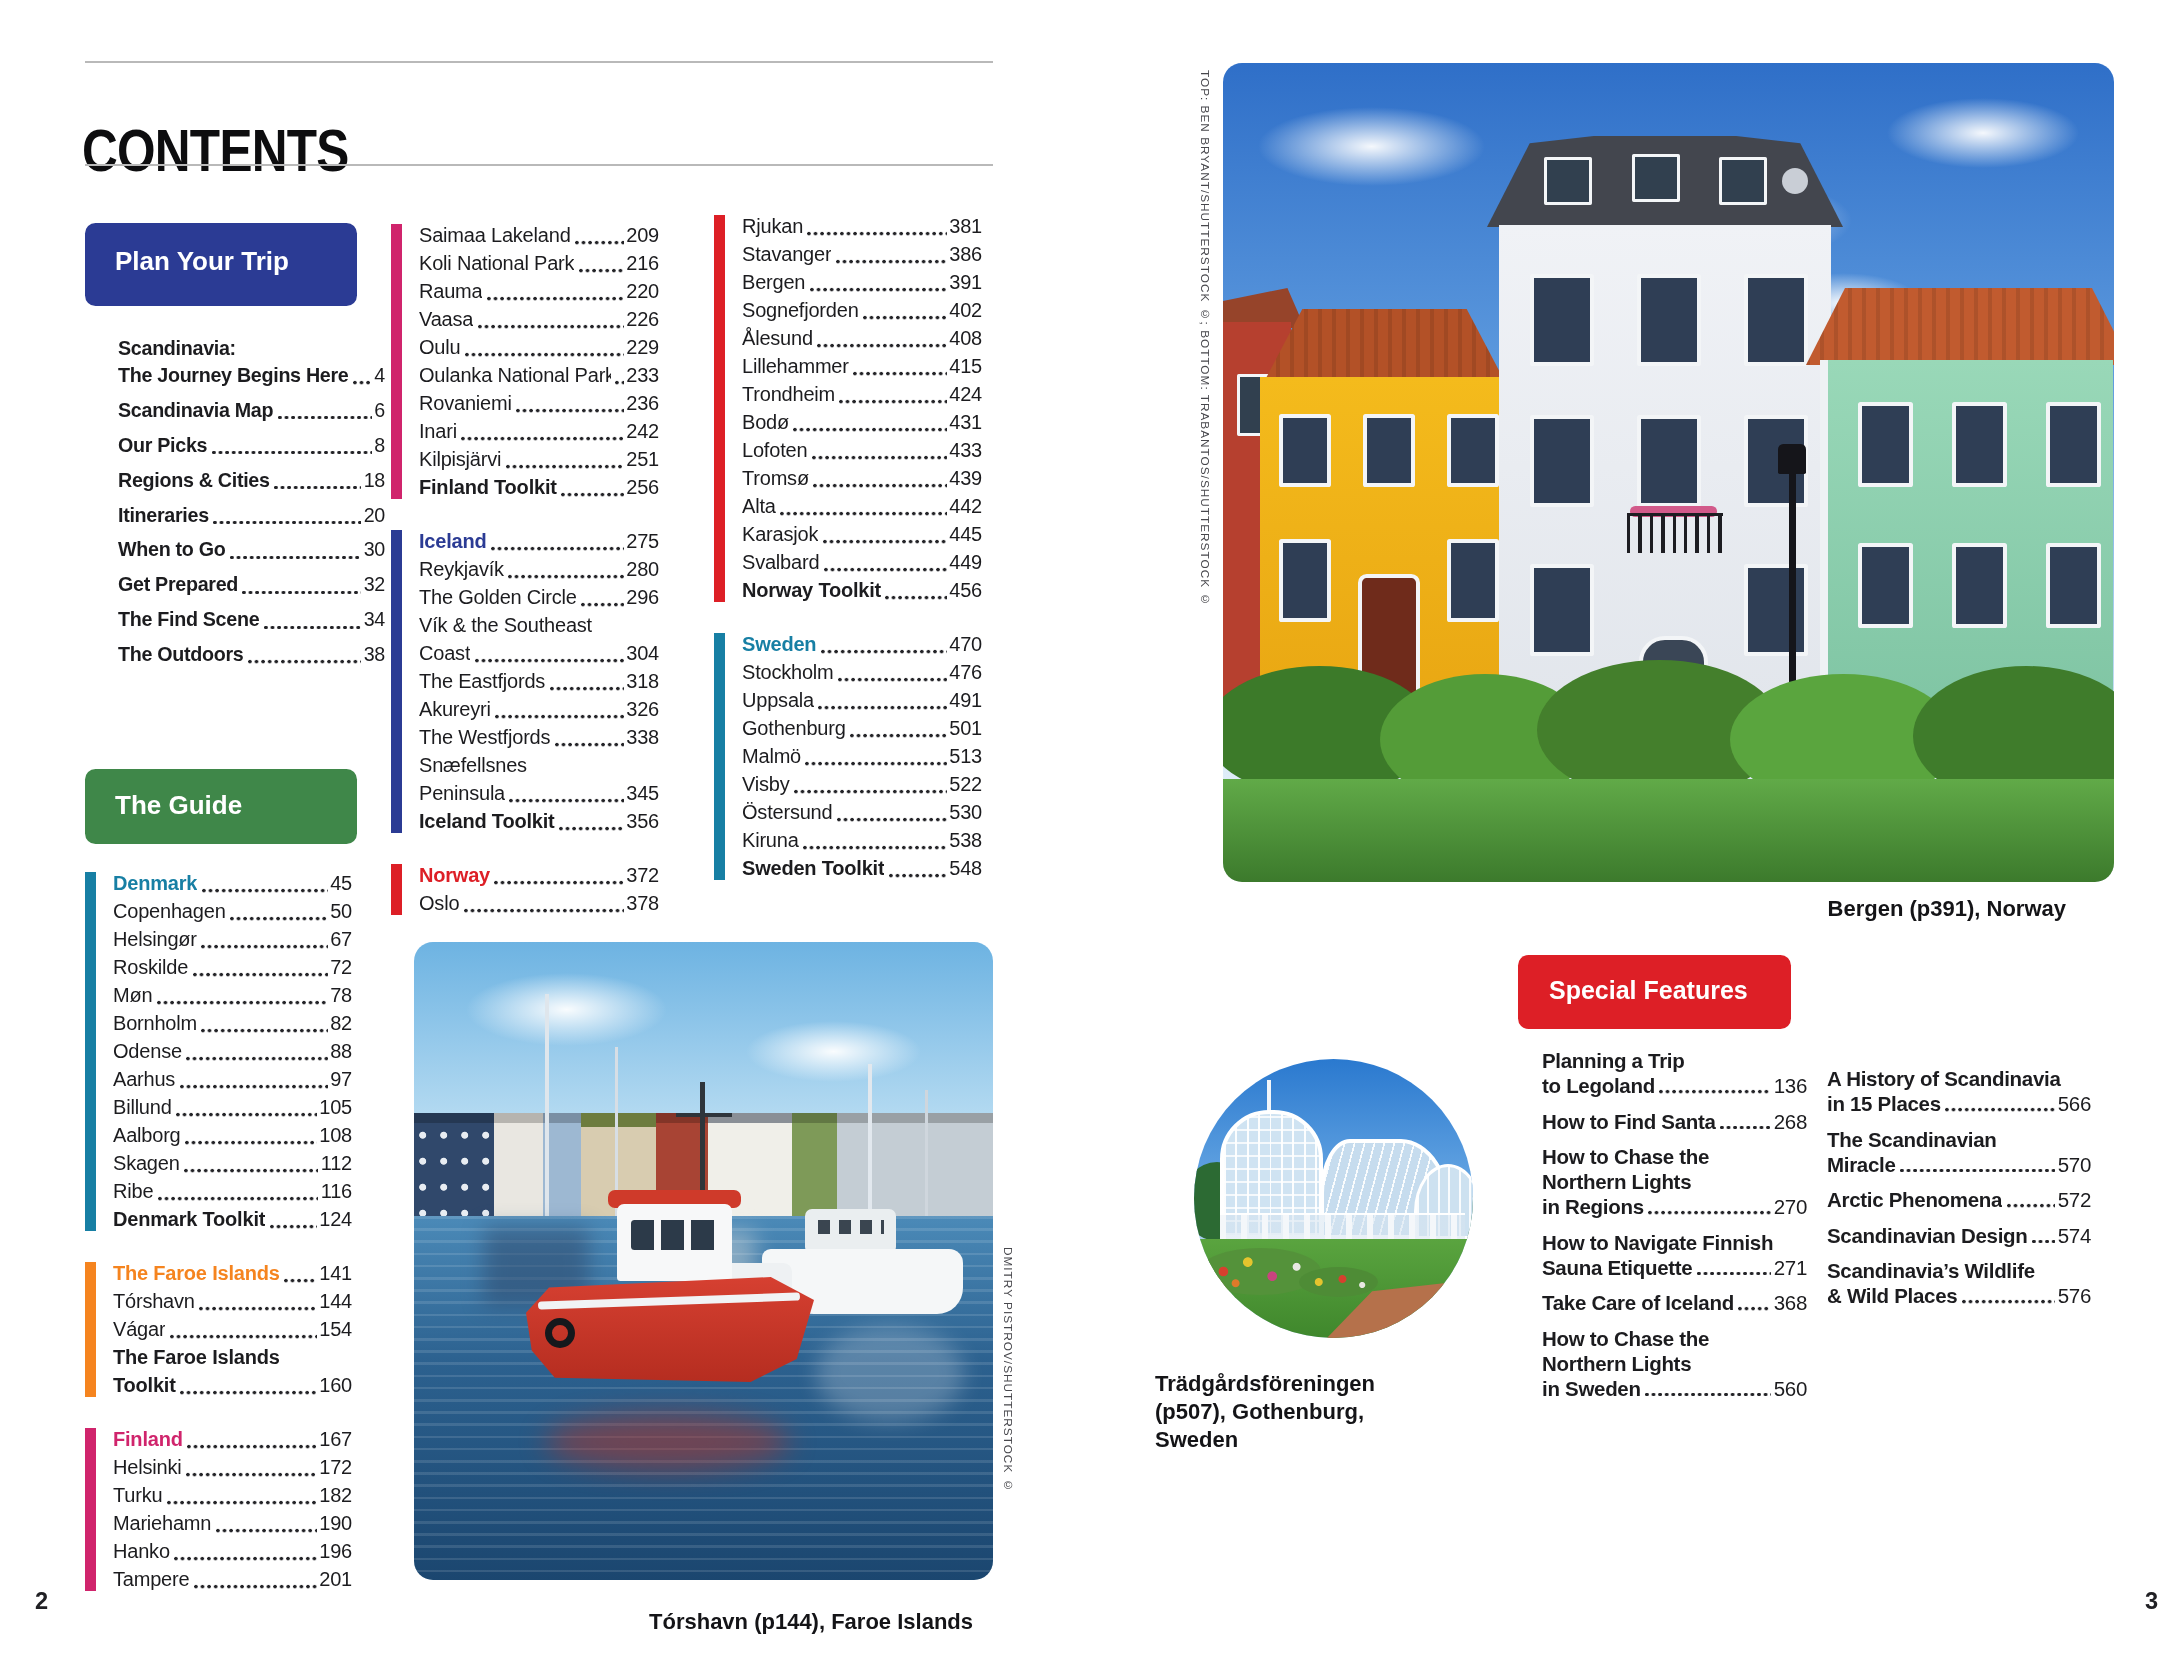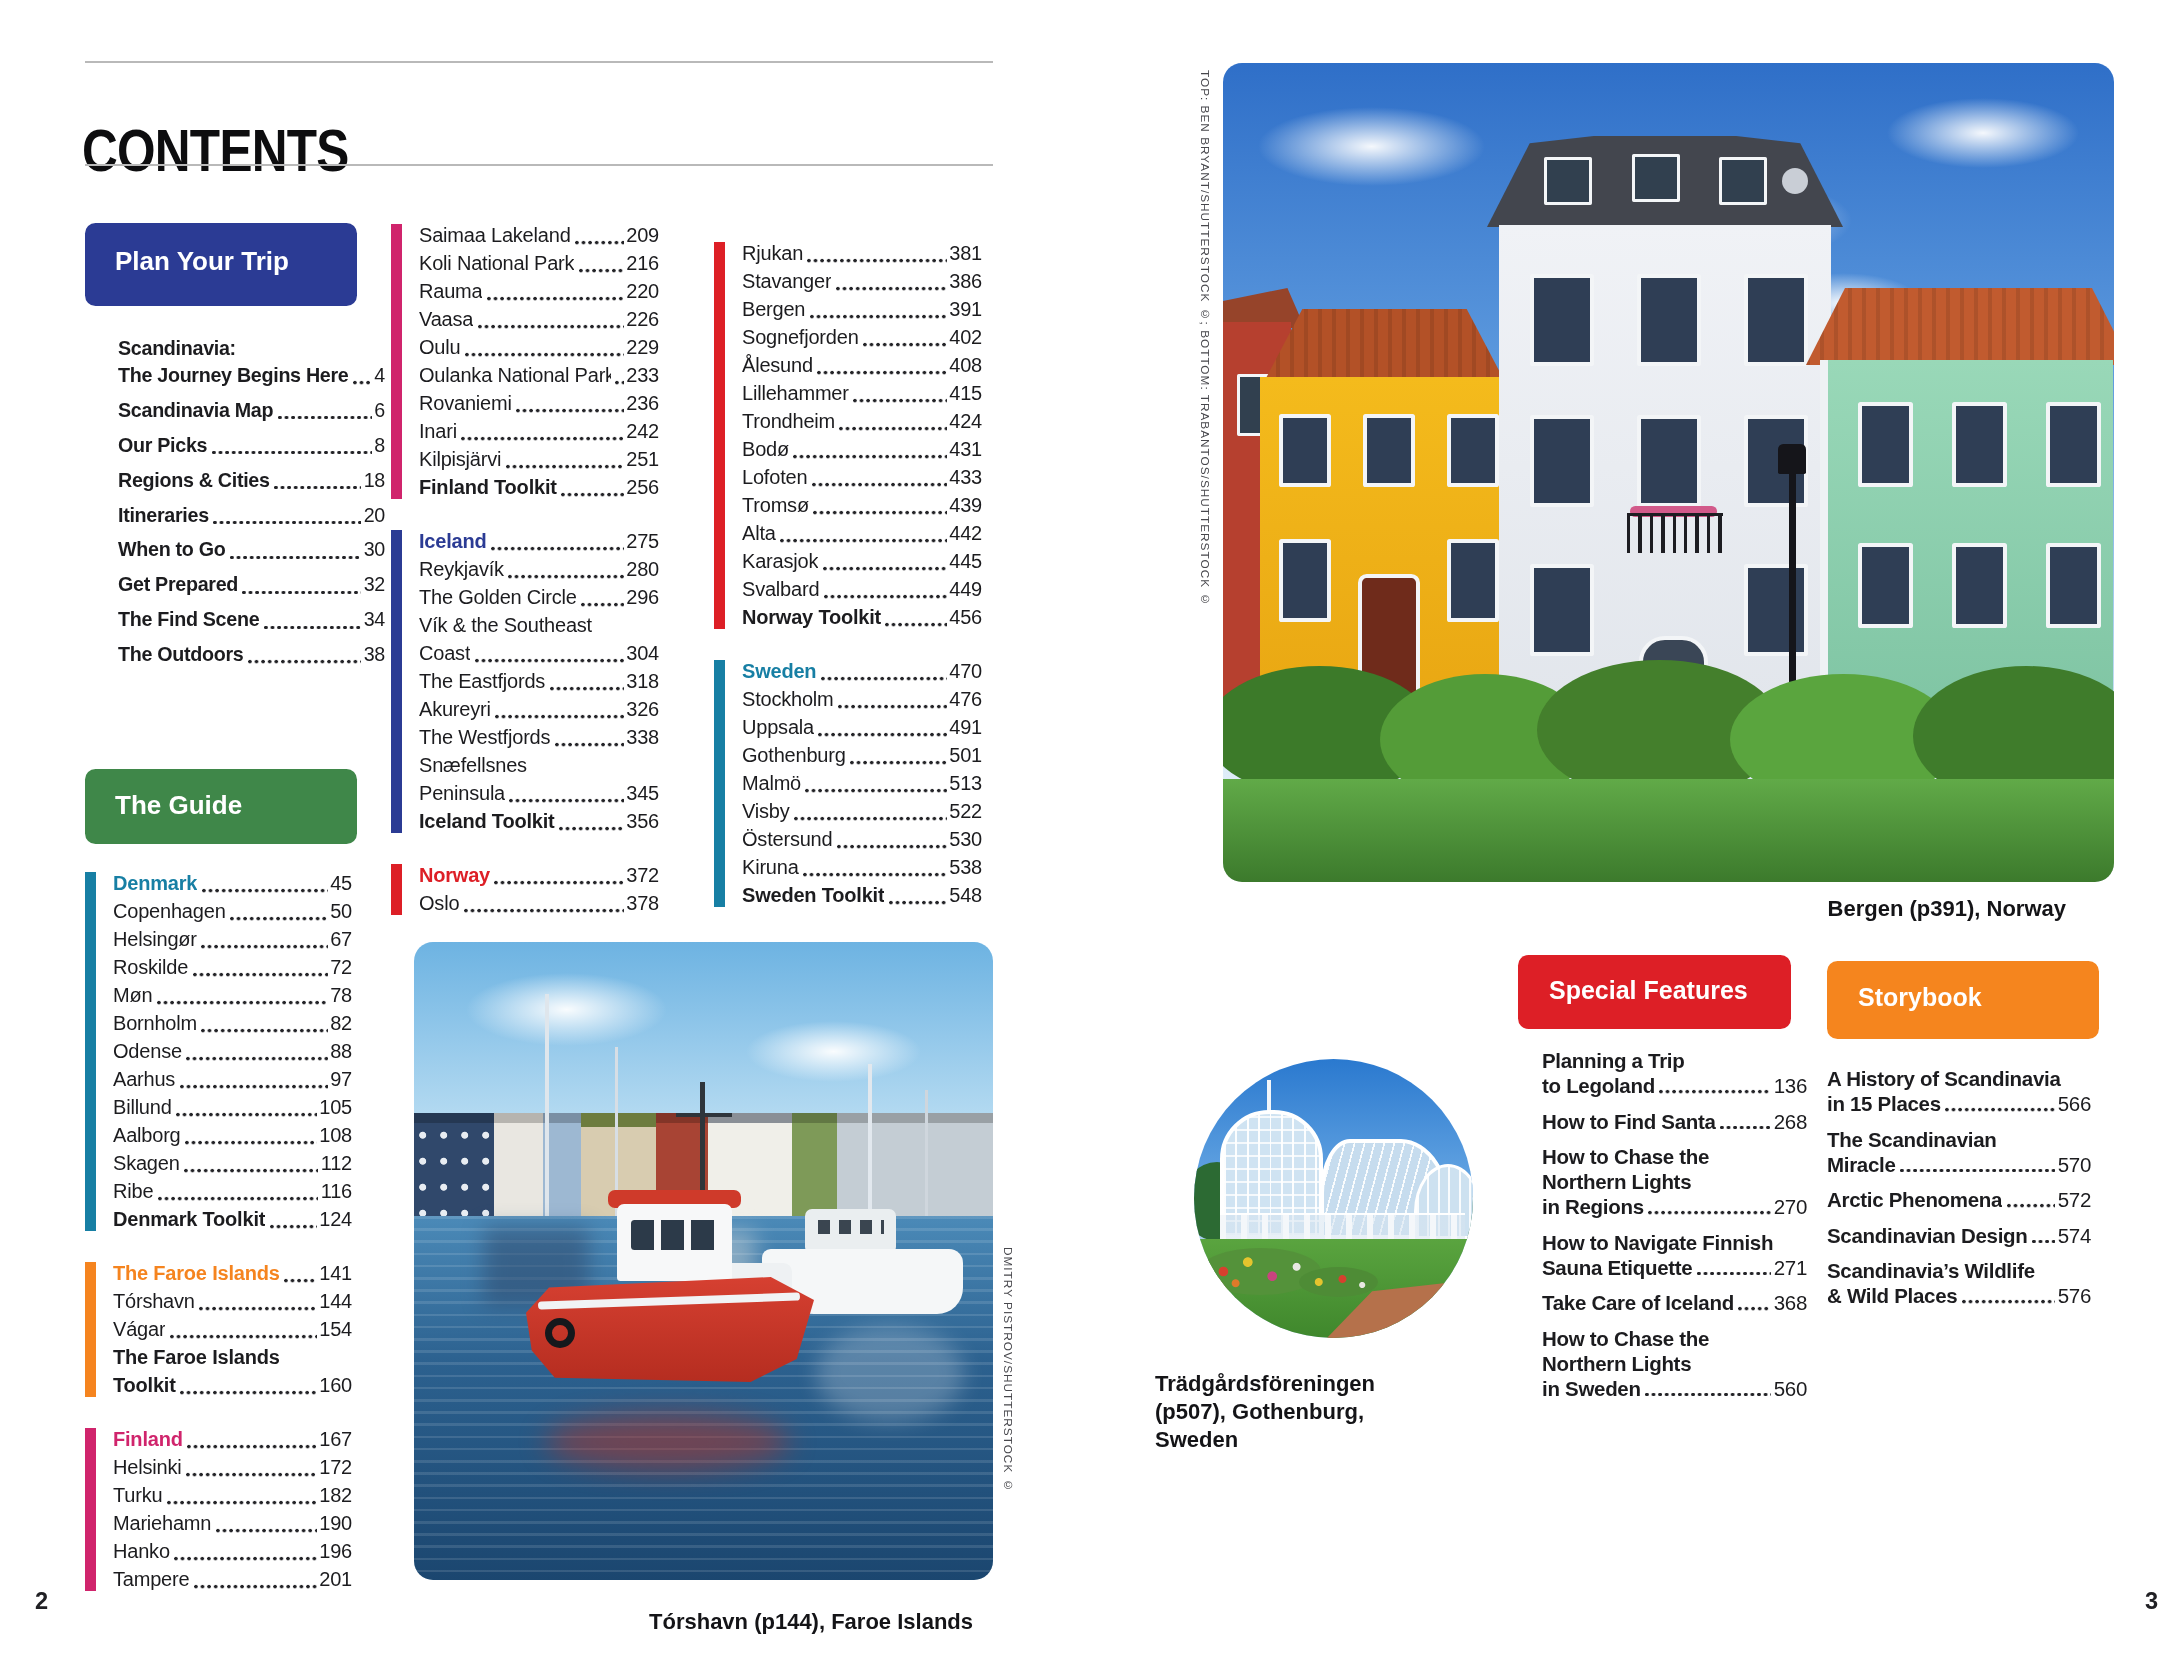--- a/index.html
+++ b/index.html
@@ -29,21 +29,21 @@
   .row.bold .lbl,.row.bold .pre{font-weight:700;}
   .toc-col{position:absolute;}
   .toc-col .row{font-size:20px;line-height:28px;letter-spacing:-0.2px;}
   .toc-section{position:relative;padding-left:28px;margin-bottom:26px;}
   .toc-section .bar{position:absolute;left:0;top:2.6px;bottom:1.7px;width:11.4px;background:var(--bar,#999);}
   .plan-list{position:absolute;left:85px;top:335px;width:267px;margin-left:33px;}
   .plan-list .row{font-size:19.7px;line-height:27px;letter-spacing:-0.3px;margin-bottom:7.9px;}
   .plan-list .lbl,.plan-list .pre{font-weight:700;}
   #col1{left:85px;top:869px;width:267px;}
   #col2{left:391px;top:221px;width:268px;}
-  #col3{left:714px;top:239px;width:268px;}
+  #col3{left:714px;top:212px;width:268px;}
   .feat-list{position:absolute;}
   .feat-list .row{font-size:20.5px;line-height:25px;letter-spacing:-0.3px;margin-bottom:10.5px;}
   .feat-list .lbl,.feat-list .pre{font-weight:700;}
   #features-list{left:1542px;top:1048px;width:265px;}
   #storybook-list{left:1827px;top:1066px;width:264px;}
   
   .caption{position:absolute;font-weight:700;font-size:22px;color:#141417;}
   #cap-bergen{left:1223px;top:896px;width:843px;text-align:right;}
   #cap-torshavn{left:414px;top:1609px;width:559px;text-align:right;}
   #cap-circle{left:1155px;top:1370px;width:358px;text-align:left;white-space:pre-line;line-height:28px;}
@@ -921,23 +921,20 @@
     <div class="bush" style="left:314px;top:597px;width:245px;height:140px;background:#447f2c;"></div>
     <div class="bush" style="left:507px;top:611px;width:227px;height:131px;background:#5aa53e;"></div>
     <div class="bush" style="left:690px;top:603px;width:227px;height:140px;background:#3f7c2b;"></div>
     <div class="a" style="left:0;top:716px;width:891px;height:103px;background:linear-gradient(180deg,#61aa48,#3c7a2c);"></div>
   </div>
   <div class="caption" id="cap-bergen">Bergen (p391), Norway</div>
 
   <div class="box features-box" style="background: rgb(221, 31, 38);">
     <span>Special Features</span>
   </div>
-  <div class="box storybook-box" style="background: rgb(245, 133, 30);">
-    <span>Storybook</span>
-  </div>
 
   <div class="feat-list" id="features-list">
 
       <div class="row">
         <div class="pre">Planning a Trip</div>
         <div class="line">
           <span class="lbl">to Legoland</span>
           <span class="leader"></span>
           <span class="pg">136</span>
         </div>

